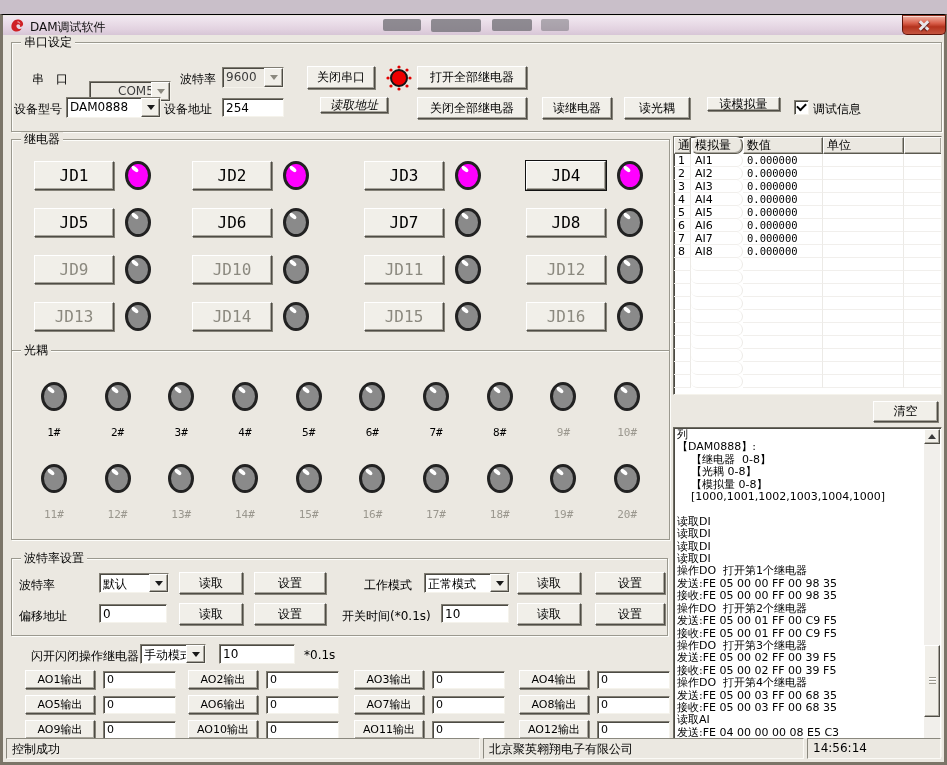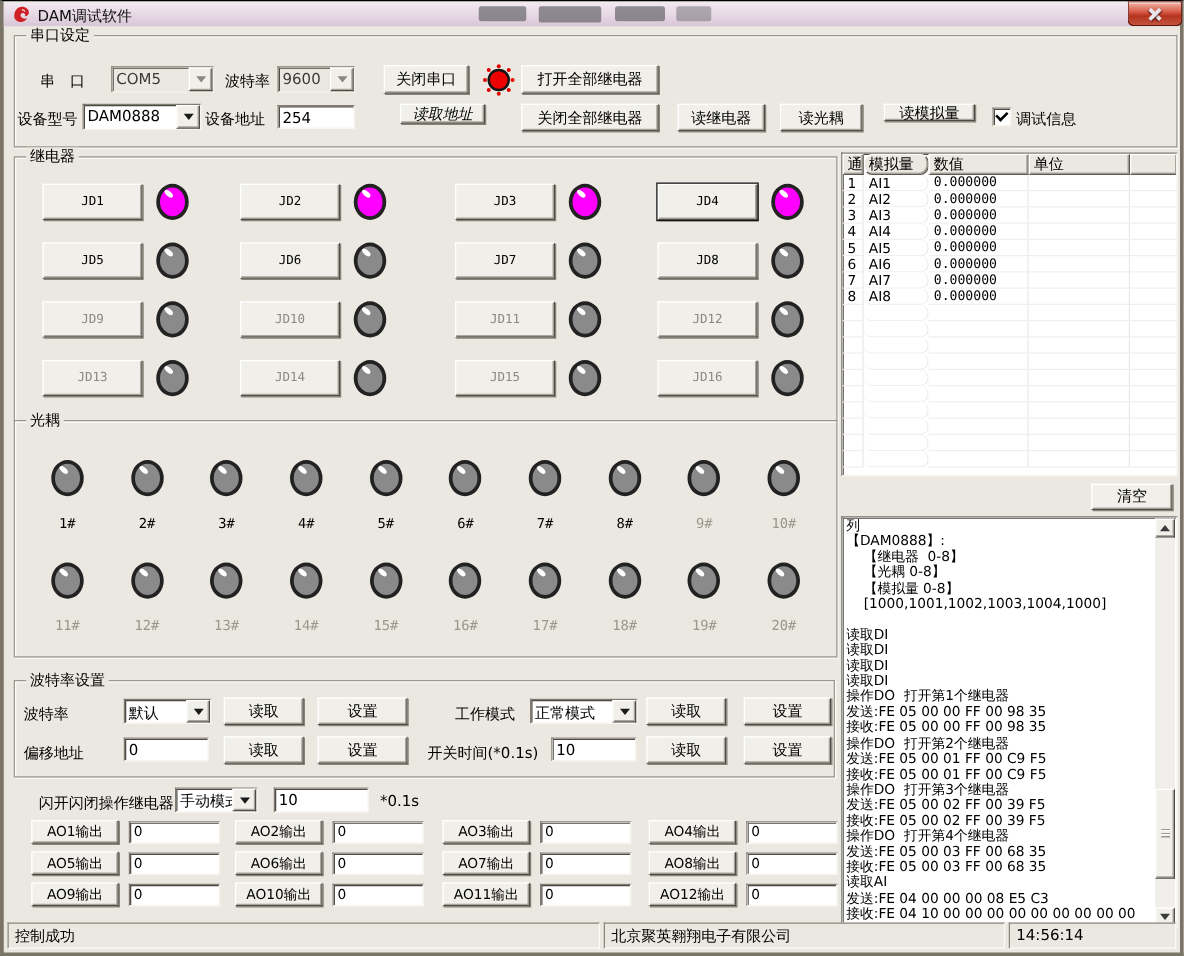--- a/index.html
+++ b/index.html
@@ -1,18 +1,18 @@
 <!DOCTYPE html>
 <html><head>
 <meta charset="utf-8">
 <style>
   html,body{margin:0;padding:0;}
   body{width:947px;height:765px;position:relative;font-family:"DejaVu Sans","Liberation Sans",sans-serif;font-size:12px;color:#000;background:#c9bfc9;overflow:hidden;}
   
-  .window{position:absolute;inset:0;background:#ebe8e1;border-top:1px solid #000;border-left:3px solid #7b7568;border-right:3px solid #7b7568;border-bottom:3px solid #7b7568;box-sizing:border-box;}
+  .window{position:absolute;inset:0;background:#ebe8e1;border-top:1px solid #000;border-left:3px solid #7b7568;border-right:3px solid #7b7568;border-bottom:3px solid #7b7568;box-sizing:border-box;margin-top:14px;}
   .titlebar{position:absolute;top:1px;left:0;right:0;height:19px;background:linear-gradient(#f2e9f1,#e2d2e0 70%,#d7c6d6);}
   .title-text{position:absolute;left:27px;top:3px;font-size:12px;color:#101010;}
   .app-icon{position:absolute;left:7px;top:2px;width:15px;height:15px;}
   .tb-artifact{position:absolute;background:#6f6e74;opacity:.75;border-radius:2px;filter:blur(.6px);}
   .close-btn{position:absolute;top:0;left:899px;width:42px;height:18px;background:linear-gradient(#efb0a2,#d95f4b 40%,#b5331e 60%,#c4553f);border:1px solid #5f1309;border-top:1px solid #8c2f1f;border-radius:0 0 5px 5px;box-shadow:inset 0 1px 0 rgba(255,255,255,.55);cursor:pointer;}
   .xbar{position:absolute;left:15px;top:8px;width:12px;height:3px;background:#e8e6ea;box-shadow:0 1px 1px rgba(60,0,0,.7);}
   .xbar.a{transform:rotate(45deg);} .xbar.b{transform:rotate(-45deg);}
   
   .groupbox{position:absolute;border:1px solid #9b998f;box-shadow:inset 1px 1px 0 #fdfdfa,1px 1px 0 #fdfdfa;}
   .legend{position:absolute;top:-8px;left:9px;background:#ebe8e1;padding:0 3px;font-size:12px;line-height:14px;}
@@ -36,21 +36,21 @@
   .led::after{content:"";position:absolute;left:3px;top:3px;width:8px;height:4px;border-radius:50%;background:#fff;transform:rotate(40deg);}
   .led.on{background:#ff00ff;}
   
   .burst{position:absolute;width:24px;height:24px;}
   .burst .core{position:absolute;left:3px;top:3px;width:18px;height:18px;border-radius:50%;background:#ee0000;border:2.5px solid #141414;box-sizing:border-box;}
   .burst::before{content:"";position:absolute;left:11px;top:11px;width:2px;height:2px;border-radius:50%;
     box-shadow:0 -11px 0 .6px #e20000,8px -8px 0 .6px #e20000,11px 0 0 .6px #e20000,8px 8px 0 .6px #e20000,0 11px 0 .6px #e20000,-8px 8px 0 .6px #e20000,-11px 0 0 .6px #e20000,-8px -8px 0 .6px #e20000;}
   
   .relay-grid{position:absolute;left:22px;top:20px;right:8px;display:grid;grid-template-columns:158px 172px 162px 1fr;row-gap:17px;}
   .relay-cell{display:flex;align-items:center;height:30px;}
-  .relay-btn{position:static;width:80px;height:29px;margin-right:11px;font-size:10px;font-family:"DejaVu Sans Mono","Liberation Mono",monospace;}
+  .relay-btn{position:static;width:80px;height:29px;margin-right:11px;font-size:16px;font-family:"DejaVu Sans Mono","Liberation Mono",monospace;}
   
   .opto-row{position:absolute;left:10px;right:10px;display:grid;grid-template-columns:repeat(10,1fr);}
   .opto-cell{display:flex;flex-direction:column;align-items:center;}
   .opto-label{margin-top:15px;font-size:11px;font-family:"DejaVu Sans Mono","Liberation Mono",monospace;}
   .opto-label.disabled{color:#9a978e;}
   
   .analog-table{position:absolute;left:670px;top:121px;width:267px;height:257px;background:#fff;border:1px solid;border-color:#6f6d64 #f5f3ec #f5f3ec #6f6d64;box-shadow:inset 1px 1px 0 #4c4a43;overflow:hidden;}
   .thead{display:flex;height:17px;}
   .th{background:#ebe8e1;border:1px solid;border-color:#fff #5b594f #5b594f #fff;box-shadow:inset -1px -1px 0 #a8a59c;font-size:12px;display:flex;align-items:center;padding-left:3px;overflow:hidden;white-space:nowrap;box-sizing:border-box;}
   .trow{display:flex;height:13px;align-items:center;font-size:11px;}
@@ -97,21 +97,21 @@
   </div>
   <div class="close-btn">
     <span class="xbar a"></span>
     <span class="xbar b"></span>
   </div>
 
   <div class="groupbox" style="left:8px;top:27px;width:929px;height:88px;">
     <span class="legend">串口设定</span>
 
     <span class="label" style="left:20px;top:28px;">串　口</span>
-    <div class="combo disabled" style="left:77px;top:24px;width:82px;height:21px;">
+    <div class="combo disabled" style="left:77px;top:38px;width:82px;height:21px;padding-left:25px;">
       <span class="cfield">COM5</span>
       <span class="carrow">
           <span class="tri"></span>
         </span>
     </div>
 
     <span class="label" style="left:168px;top:28px;">波特率</span>
     <div class="combo disabled" style="left:210px;top:24px;width:62px;height:21px;">
       <span class="cfield">9600</span>
       <span class="carrow">

